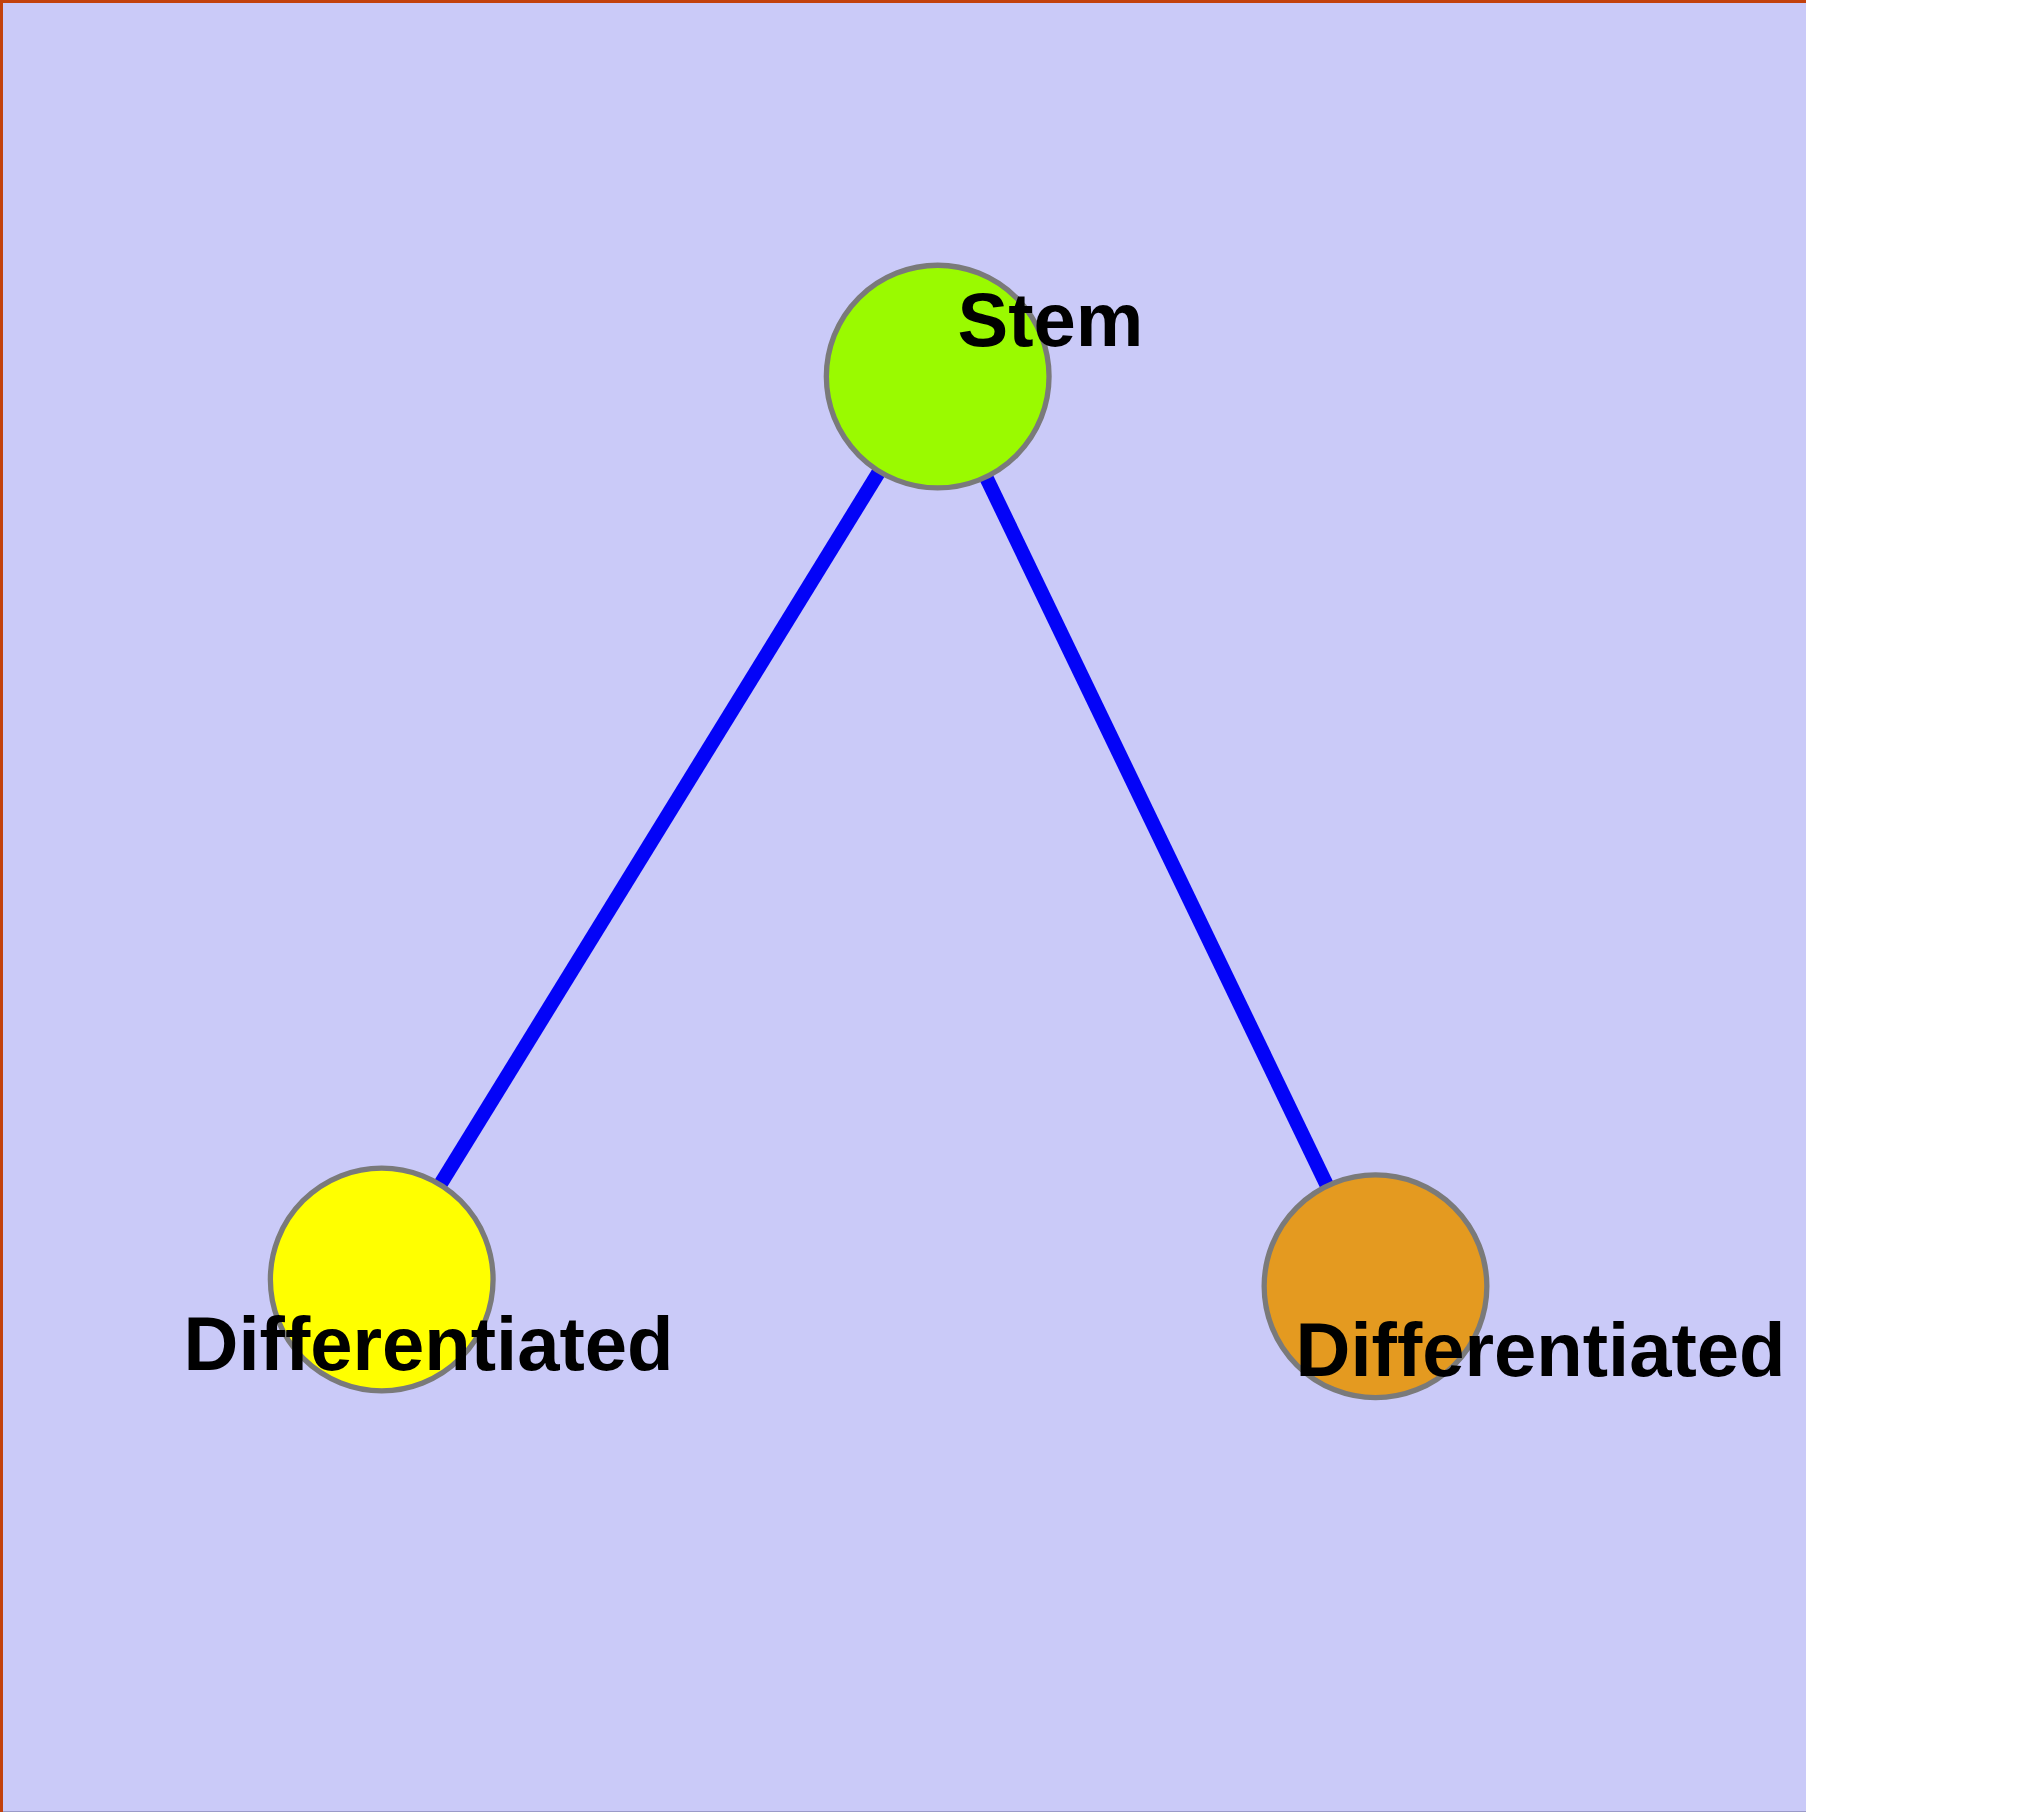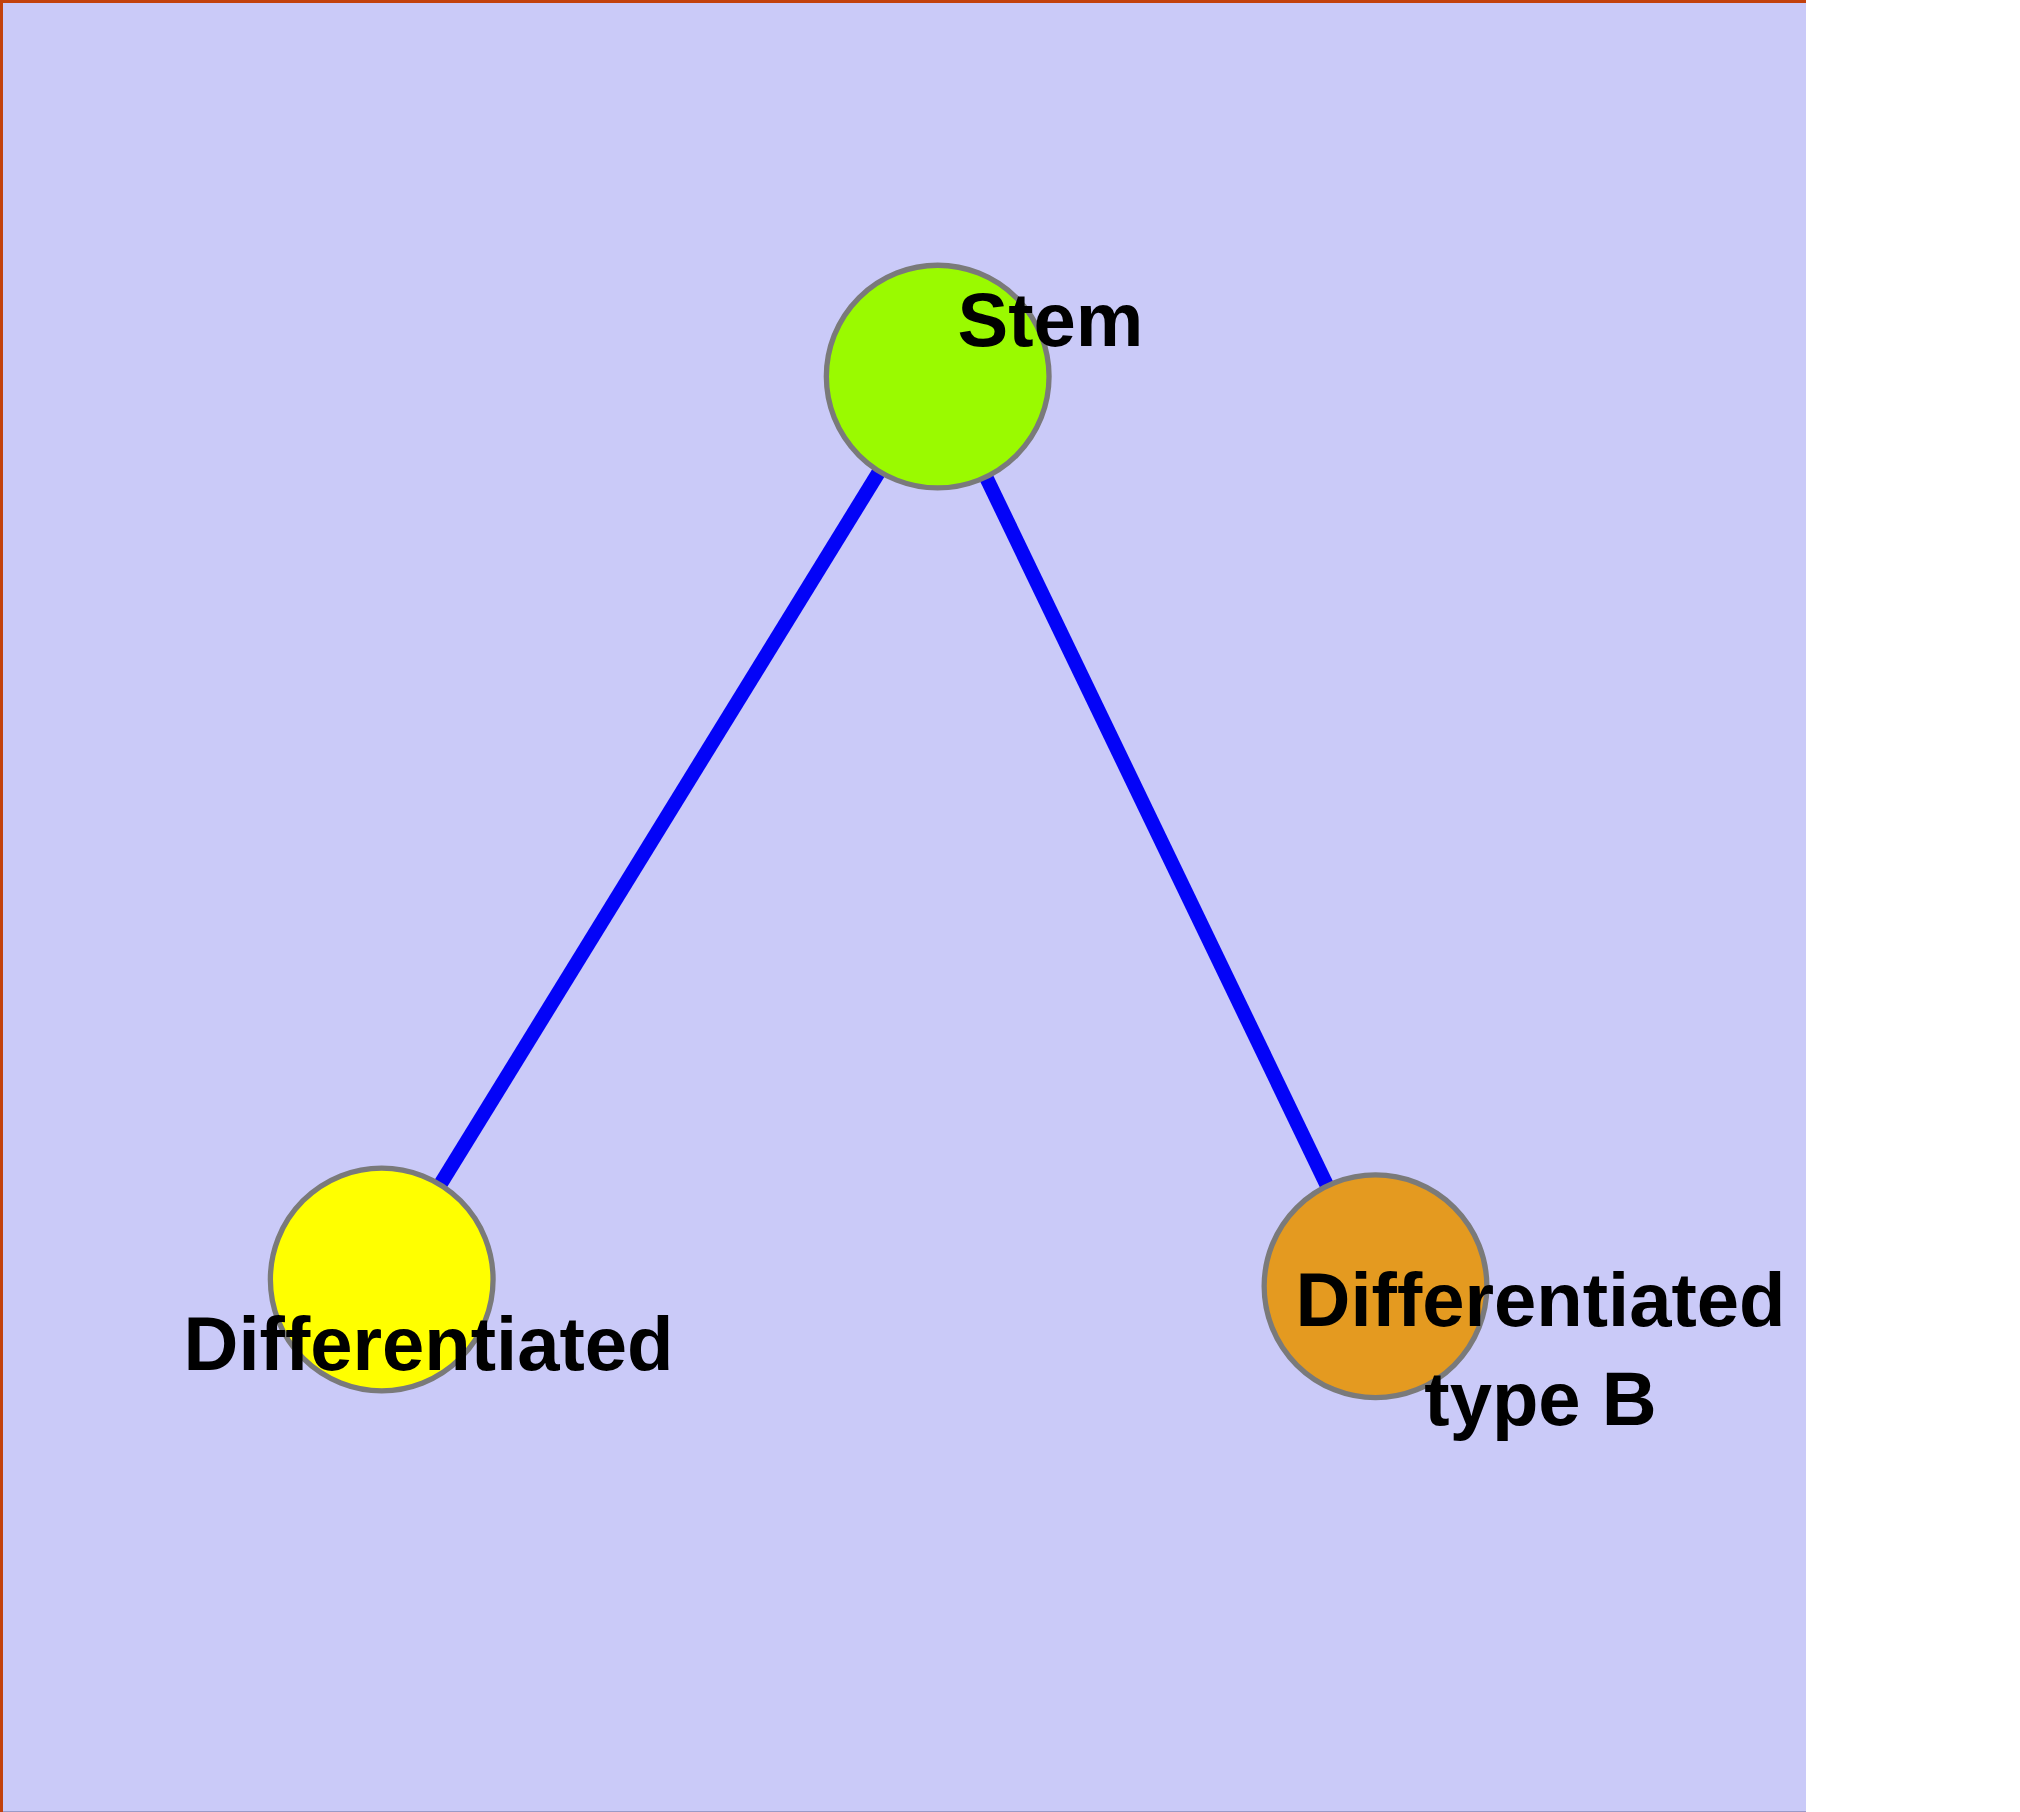--- a/index.html
+++ b/index.html
@@ -74,18 +74,17 @@
     </svg>
 
     <div class="node-label label-stem">Stem</div>
 
     <div class="node-label label-a">
       <span class="line">Differentiated</span>
     </div>
 
     <div class="node-label label-b">
       <span class="line">Differentiated</span>
-      <span class="line">type B</span>
     </div>
 
   </div>
 </div>
 
 
 </body></html>

